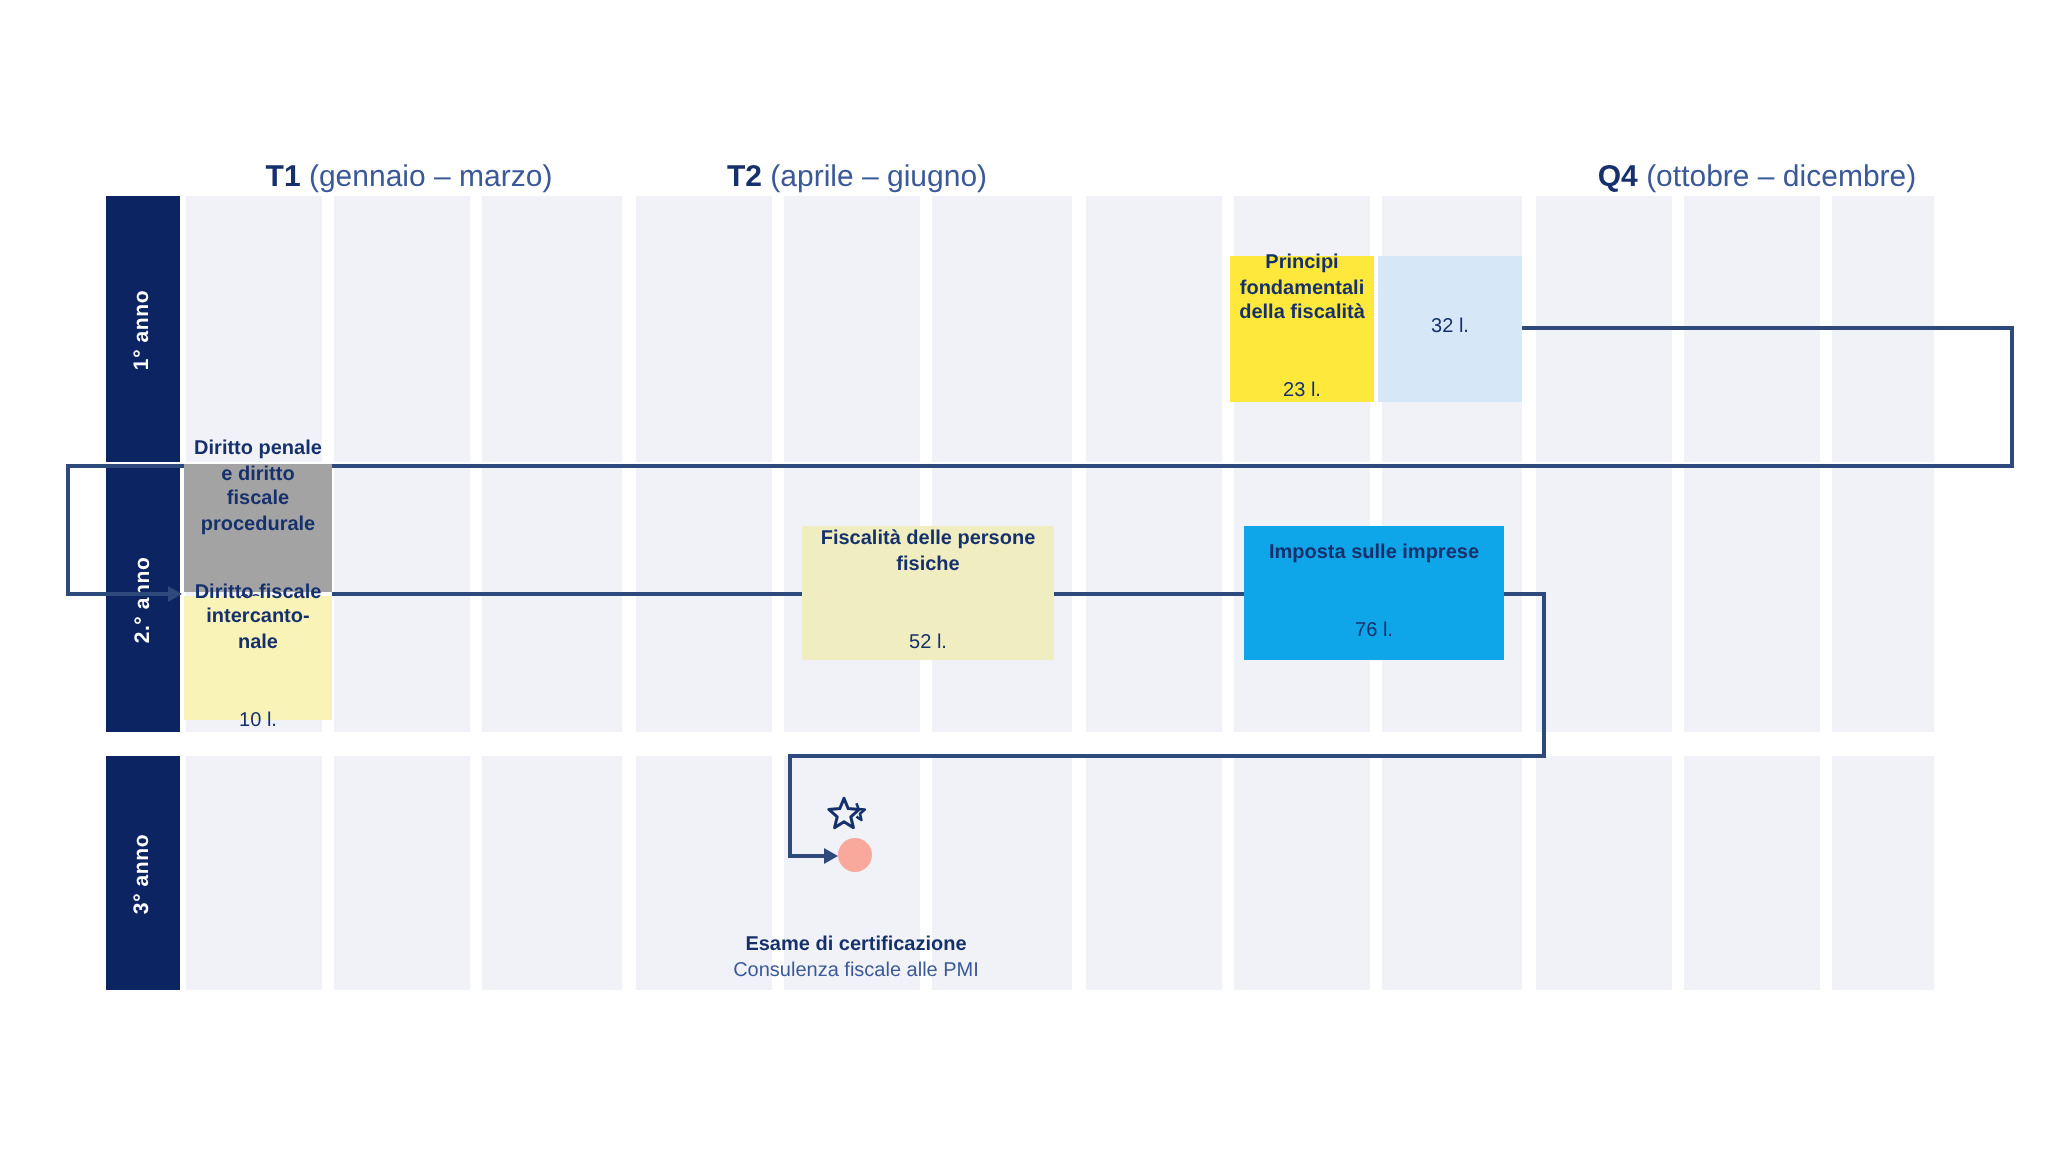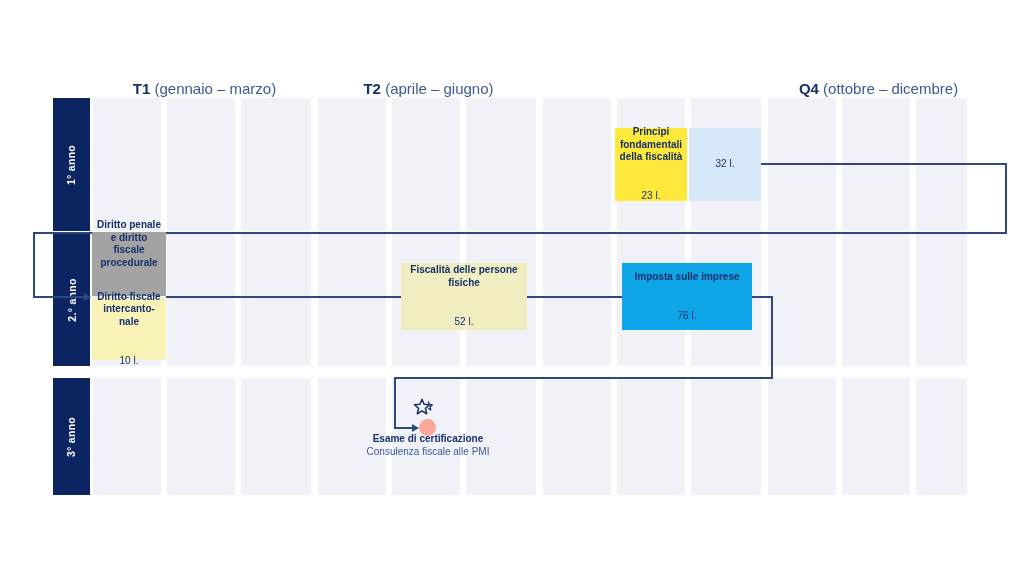--- a/index.html
+++ b/index.html
@@ -250,18 +250,18 @@
     <span class="card-hours">76 l.</span>
   </div>
 
   <svg class="milestone-star" viewBox="0 0 28 28" style="left:409px; top:395px;">
     <path d="M13 4.2 L15.1 9.3 L20.6 9.7 L16.4 13.4 L17.7 18.8 L13 15.9 L8.3 18.8 L9.6 13.4 L5.4 9.7 L10.9 9.3 Z" fill="none" stroke="#16306b" stroke-width="1.5" stroke-linejoin="round"></path>
     <path d="M19.2 6.6 L20.3 9.5 L23.4 9.8 L21.0 11.9 L21.7 15.0 L19.2 13.3" fill="none" stroke="#16306b" stroke-width="1.3" stroke-linejoin="round"></path>
   </svg>
 
   <div class="milestone-dot" style="left:419px; top:419px;"></div>
 
-  <div class="milestone-caption" style="left:328px; top:432px; width:200px;">
+  <div class="milestone-caption" style="left:328px; top:466px; width:200px;">
     <span class="ms-line1">Esame di certificazione</span>
     <span class="ms-line2">Consulenza fiscale alle PMI</span>
   </div>
 
 </div>
 
 </body></html>

